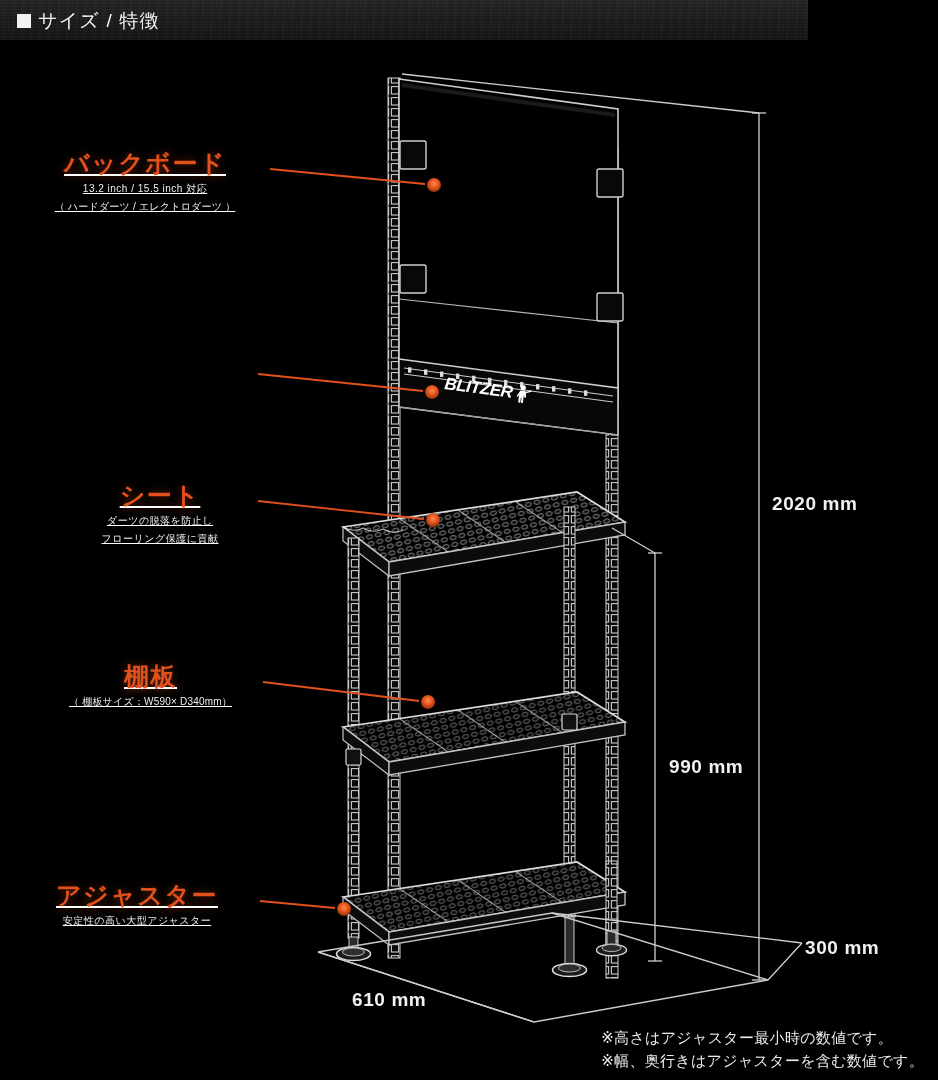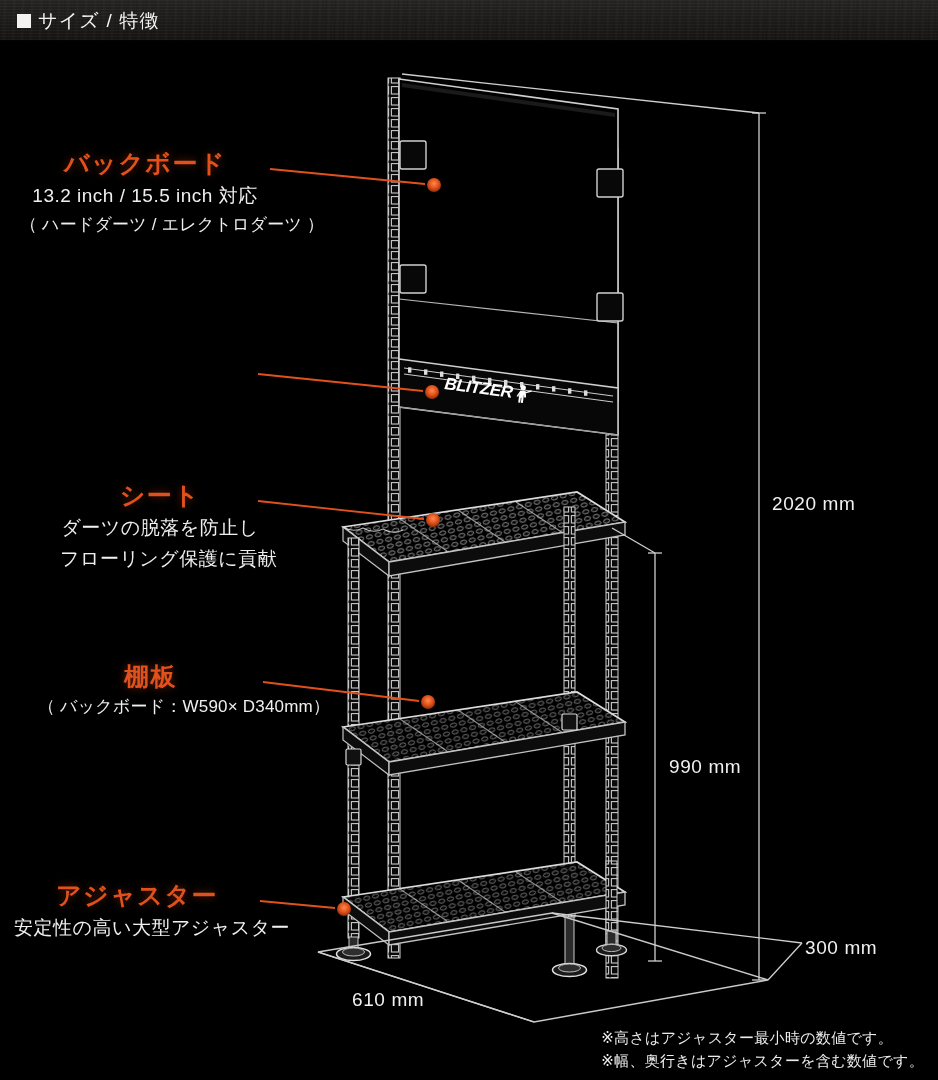--- a/index.html
+++ b/index.html
@@ -15,21 +15,21 @@
     overflow: hidden;
     font-family: "Liberation Sans", "DejaVu Sans", sans-serif;
     color: #ffffff;
     -webkit-font-smoothing: antialiased;
   }
 
   
   .header-bar {
     position: absolute;
     left: 0; top: 0;
-    width: 938px;
+    width: 808px;
     height: 41px;
     background:
       repeating-linear-gradient(180deg,
         rgba(255,255,255,0.030) 0px,
         rgba(255,255,255,0.030) 1px,
         rgba(255,255,255,0.000) 1px,
         rgba(255,255,255,0.000) 3px),
       repeating-linear-gradient(92deg,
         rgba(255,255,255,0.022) 0px,
         rgba(255,255,255,0.000) 2px,
@@ -62,50 +62,52 @@
     left: 0; top: 41px;
     width: 938px;
     height: 1039px;
   }
   .diagram svg { display: block; }
 
   
   .callout {
     position: absolute;
     text-align: center;
+    text-decoration: underline;
   }
   .callout-title {
     color: #e2511c;
     font-size: 25px;
     font-weight: 700;
     letter-spacing: 1.5px;
     line-height: 1.15;
     text-shadow: 0 0 9px rgba(226,81,28,0.45);
     white-space: nowrap;
   }
   .callout-sub {
     color: #efefef;
-    font-size: 19px;
+    font-size: 10px;
     line-height: 1.45;
     letter-spacing: 0.5px;
     margin-top: 4px;
     white-space: nowrap;
   }
   .callout-sub.small {
-    font-size: 17px;
+    font-size: 10px;
     letter-spacing: 0.2px;
   }
 
   
   .dim-label {
     position: absolute;
     color: #f0f0f0;
     font-size: 19px;
     letter-spacing: 0.6px;
     white-space: nowrap;
+    font-weight: bold;
   }
 
   
   .footnotes {
     position: absolute;
     right: 14px;
     bottom: 8px;
     text-align: left;
     color: #ececec;
     font-size: 15px;
@@ -353,21 +355,21 @@
 
 
   <div class="callout" style="left:60px; top:440px; width:200px;">
     <div class="callout-title">シート</div>
     <div class="callout-sub">ダーツの脱落を防止し</div>
     <div class="callout-sub">フローリング保護に貢献</div>
   </div>
 
   <div class="callout" style="left:38px; top:621px; width:225px;">
     <div class="callout-title">棚板</div>
-    <div class="callout-sub small">（ バックボード：W590× D340mm）</div>
+    <div class="callout-sub small">（ 棚板サイズ：W590× D340mm）</div>
   </div>
 
   <div class="callout" style="left:14px; top:840px; width:246px;">
     <div class="callout-title">アジャスター</div>
     <div class="callout-sub">安定性の高い大型アジャスター</div>
   </div>
 
   <div class="dim-label" style="left:772px; top:452px;">2020 mm</div>
   <div class="dim-label" style="left:669px; top:675px;margin-top:40px;">990 mm</div>
   <div class="dim-label" style="left:805px; top:896px;">300 mm</div>

